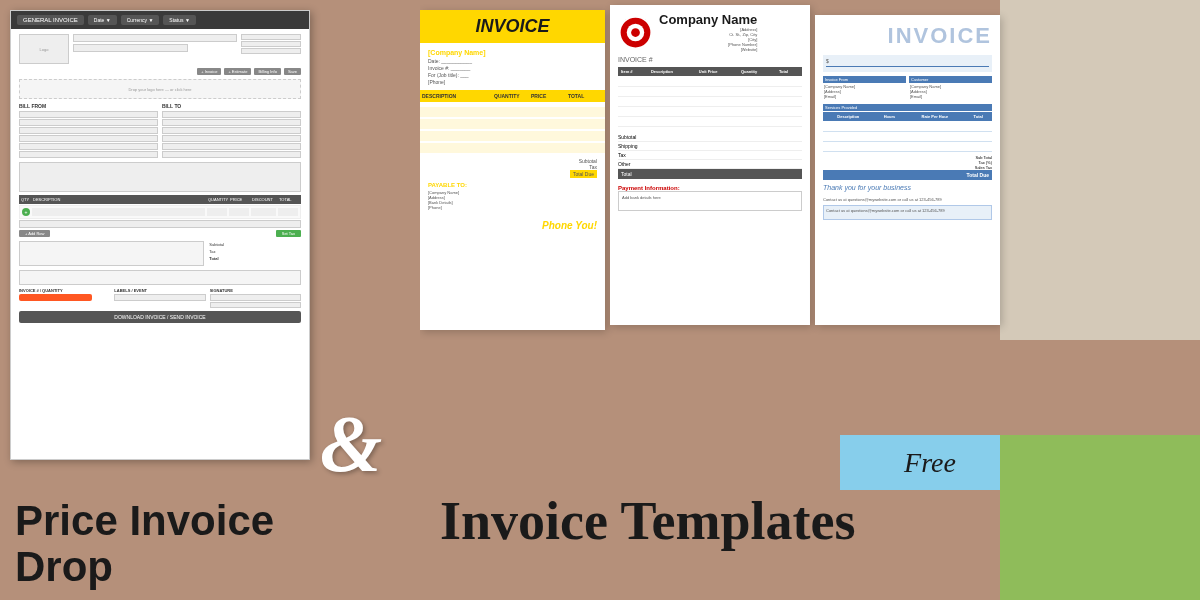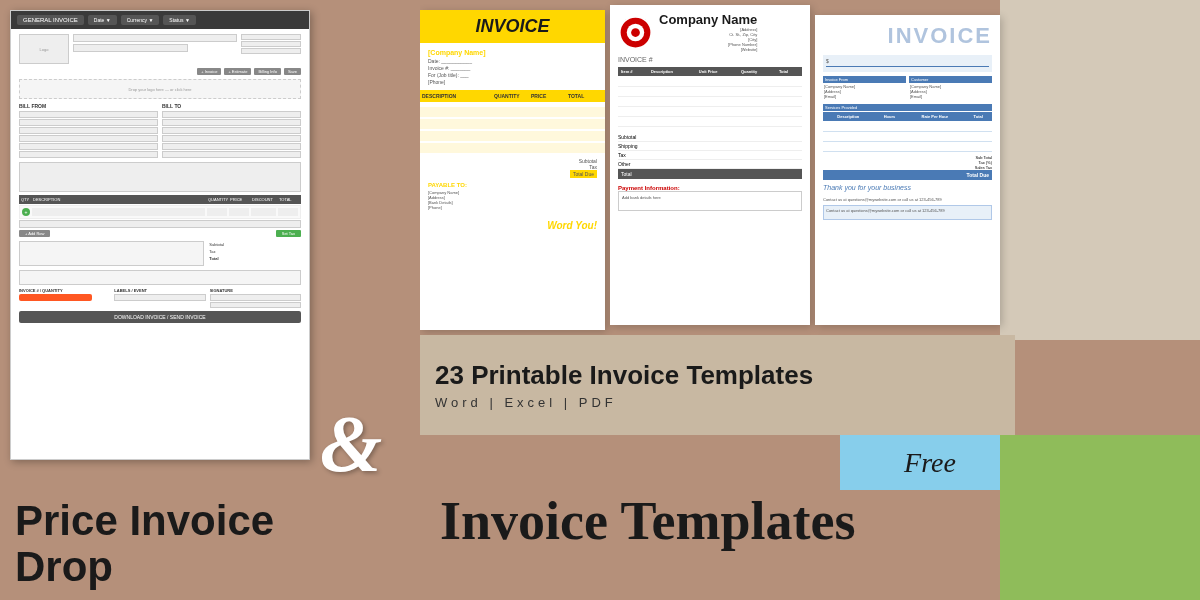--- a/index.html
+++ b/index.html
@@ -502,21 +502,21 @@
         <div>Subtotal</div>
         <div>Tax</div>
         <div style="background:#ffd700;padding:1px 3px;display:inline-block;margin-left:auto;">Total Due</div>
       </div>
 
       <div class="tmpl-yellow-payable">PAYABLE TO:</div>
       <div style="font-size:4px;color:#555;">
         [Company Name]<br>[Address]<br>[Bank Details]<br>[Phone]
       </div>
 
-      <div class="tmpl-yellow-thanks">Word You!</div>
+      <div class="tmpl-yellow-thanks">Phone You!</div>
     </div>
 
     <div class="template-company">
       <div class="tmpl-company-header">
 
         <svg class="tmpl-company-logo" viewBox="0 0 40 40">
           <circle cx="20" cy="20" r="18" fill="#cc0000" stroke="#fff" stroke-width="2"></circle>
           <circle cx="20" cy="20" r="10" fill="white"></circle>
           <circle cx="20" cy="20" r="5" fill="#cc0000"></circle>
         </svg>
@@ -668,24 +668,20 @@
       </div>
 
       <div class="tmpl-blue-thank">Thank you for your business</div>
       <div class="tmpl-blue-footer">Contact us at questions@mywebsite.com or call us at 123-456-789</div>
 
       <div style="background:#e8f0f8;border:1px solid #b0c8e8;height:15px;margin-top:3px;font-size:4px;padding:2px;color:#555;">
         Contact us at questions@mywebsite.com or call us at 123-456-789
       </div>
     </div>
 
-    <div style="position:absolute;top:335px;left:0;width:595px;height:100px;background:#c8b8a2;display:flex;flex-direction:column;justify-content:center;padding:8px 15px;">
-      <div style="font-size:26px;font-weight:900;color:#1a1a1a;font-family:'Arial Black',Arial,sans-serif;line-height:1.2;">23 Printable Invoice Templates</div>
-      <div style="font-size:13px;color:#333;letter-spacing:4px;margin-top:3px;">Word  |  Excel  |  PDF</div>
-    </div>
 
     <div style="position:absolute;top:435px;left:420px;width:180px;height:55px;background:#87ceeb;display:flex;align-items:center;justify-content:center;">
       <span style="font-size:28px;font-style:italic;font-family:'Georgia','Times New Roman',serif;color:#1a1a1a;">Free</span>
     </div>
 
     <div style="position:absolute;top:490px;left:20px;font-size:54px;font-weight:900;color:#1a1a1a;font-family:'Georgia','Times New Roman',serif;">Invoice Templates</div>
 
     <div style="position:absolute;top:435px;right:0;width:200px;height:165px;background:#8fbc5a;"></div>
 
   </div>

